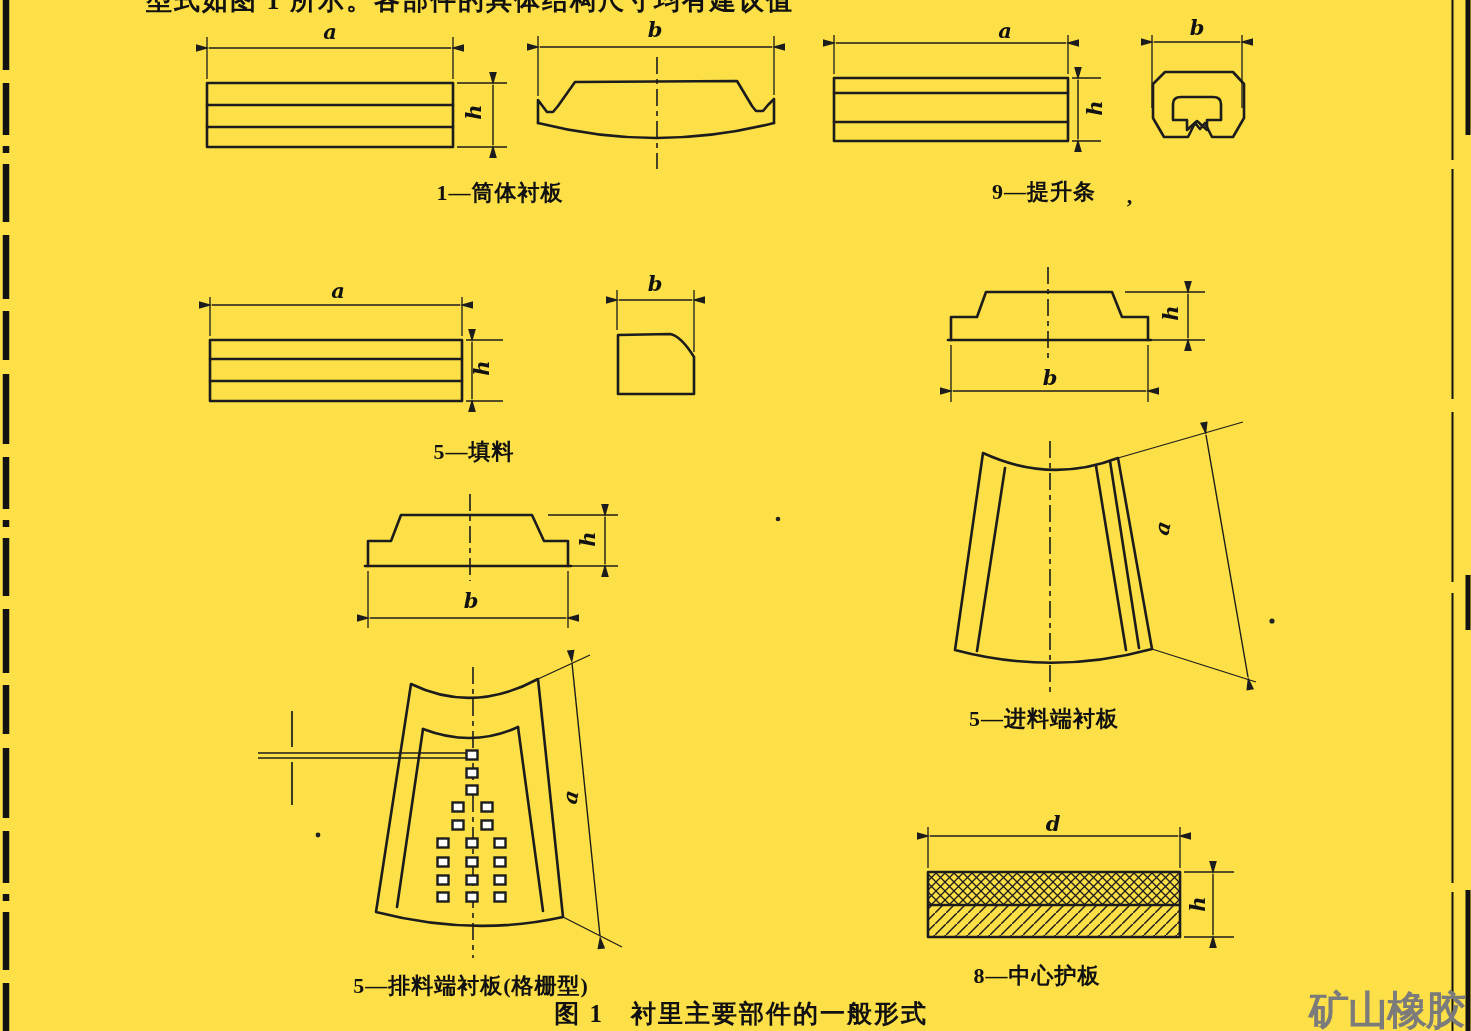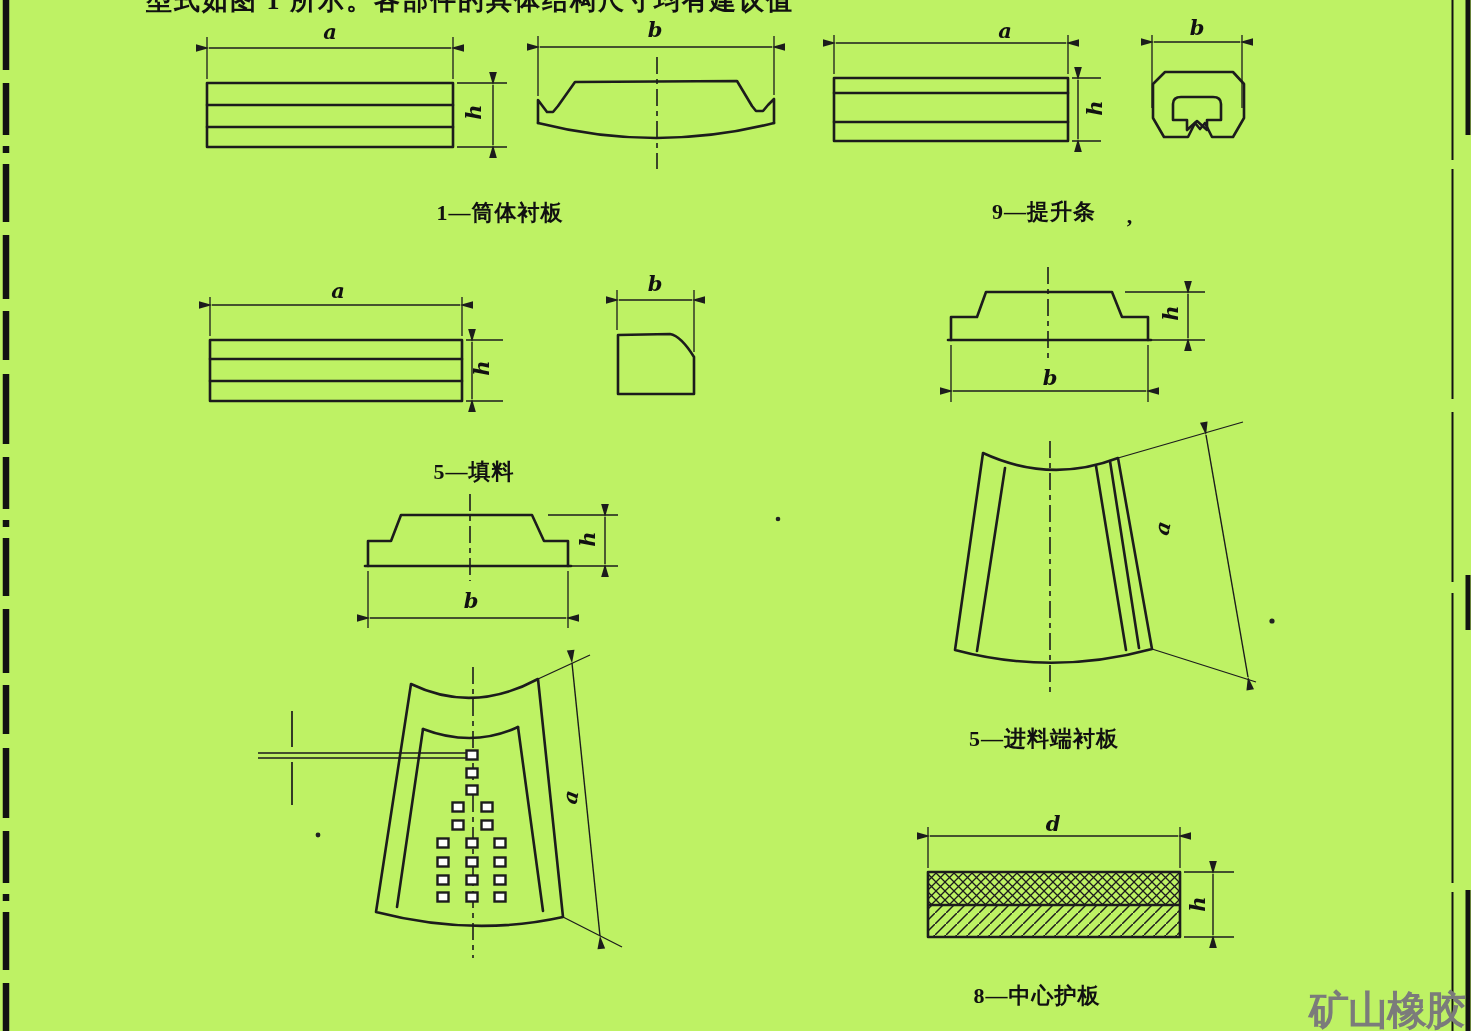--- a/index.html
+++ b/index.html
@@ -1,27 +1,27 @@
 <!DOCTYPE html>
 <html><head>
 <meta charset="utf-8">
 <style>
   html,body{margin:0;padding:0;background:#e8e8e8;}
-  .page{position:relative;width:1471px;height:1031px;background:#bef264;overflow:hidden;
+  .page{position:relative;width:1471px;height:1031px;background:#fde047;overflow:hidden;
         font-family:"Liberation Serif",serif;}
   svg.lines{position:absolute;left:0;top:0;}
   .ol{fill:none;stroke:#1c1c1c;stroke-width:2.6;stroke-linejoin:round;stroke-linecap:round;}
   .thin{fill:none;stroke:#1c1c1c;stroke-width:1.3;}
   .dimln{fill:none;stroke:#1c1c1c;stroke-width:1.4;}
   .cl{fill:none;stroke:#1c1c1c;stroke-width:1.6;stroke-dasharray:17 5 5 5;}
   .slot{fill:#fdfdfb;stroke:#1c1c1c;stroke-width:2.4;}
   .edge{stroke:#121212;fill:none;}
   .t{position:absolute;white-space:nowrap;color:#111;}
   .c{transform:translate(-50%,-50%);}
-  .lbl{font:700 22px "Liberation Serif",serif;letter-spacing:1px;margin-top:20px;}
+  .lbl{font:700 22px "Liberation Serif",serif;letter-spacing:1px;}
   .cap{font:700 25px "Liberation Serif",serif;letter-spacing:2px;}
   .dim{font:italic 700 21px "DejaVu Serif",serif;}
   .toptext{font:700 26px "Liberation Serif",serif;letter-spacing:2px;}
   .wm{font:900 40px "DejaVu Sans",sans-serif;color:#7b7b7b;letter-spacing:-1px;}
 </style>
 </head>
 <body>
 
 <div class="page">
 
@@ -159,23 +159,25 @@
     <circle cx="318" cy="835" r="2.4" fill="#222"></circle>
   </g>
 </svg>
 
 <span class="t toptext" style="left:146px;top:-17px">型式如图 1 所示。各部件的具体结构尺寸均有建议值</span>
 
 <span class="t lbl c" style="left:500px;top:193px">1—筒体衬板</span>
 <span class="t lbl c" style="left:1044px;top:192px">9—提升条</span>
 <span class="t lbl c" style="left:474px;top:452px">5—填料</span>
 <span class="t lbl c" style="left:1044px;top:719px">5—进料端衬板</span>
+<span class="t lbl c" style="left:471px;top:986px">5—排料端衬板(格栅型)</span>
 <span class="t lbl c" style="left:1037px;top:976px">8—中心护板</span>
 <span class="t lbl c" style="left:1130px;top:196px">,</span>
 
+<span class="t cap c" style="left:741px;top:1013px">图 1　衬里主要部件的一般形式</span>
 
 <span class="t dim c" style="left:330px;top:31px">a</span>
 <span class="t dim c" style="left:655px;top:29px">b</span>
 <span class="t dim" style="left:473px;top:112px;transform:translate(-50%,-50%) rotate(-90deg)">h</span>
 
 <span class="t dim c" style="left:1005px;top:30px">a</span>
 <span class="t dim c" style="left:1197px;top:27px">b</span>
 <span class="t dim" style="left:1094px;top:108px;transform:translate(-50%,-50%) rotate(-90deg)">h</span>
 
 <span class="t dim c" style="left:338px;top:290px">a</span>

